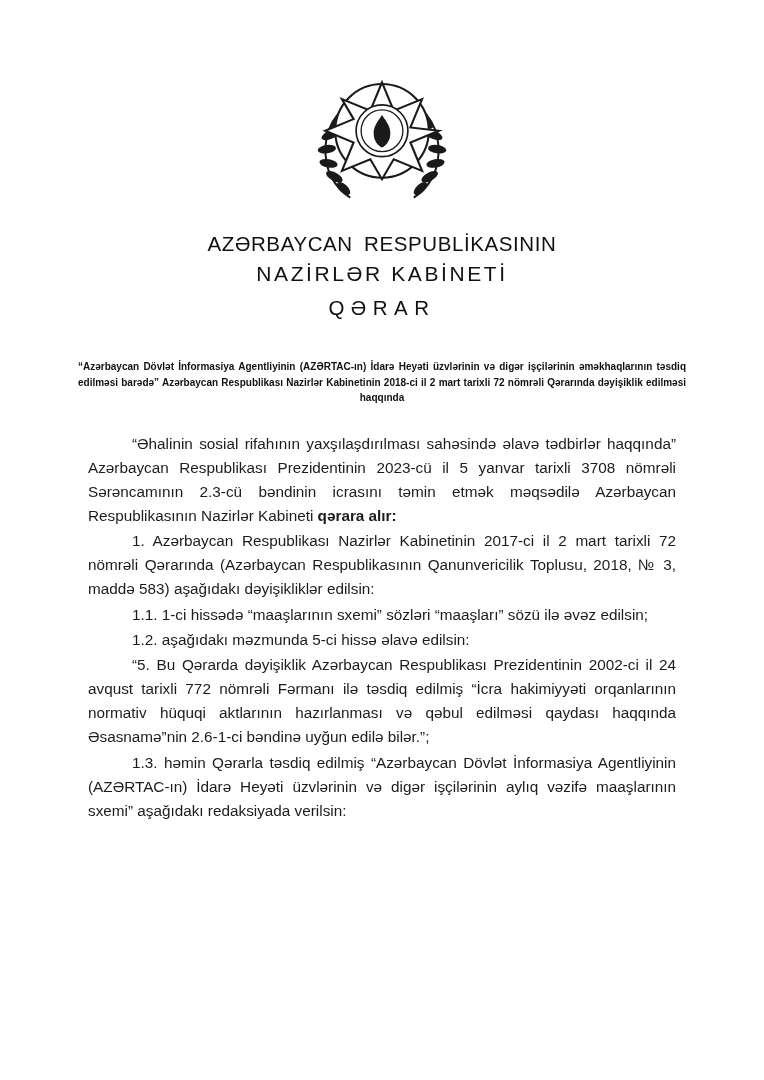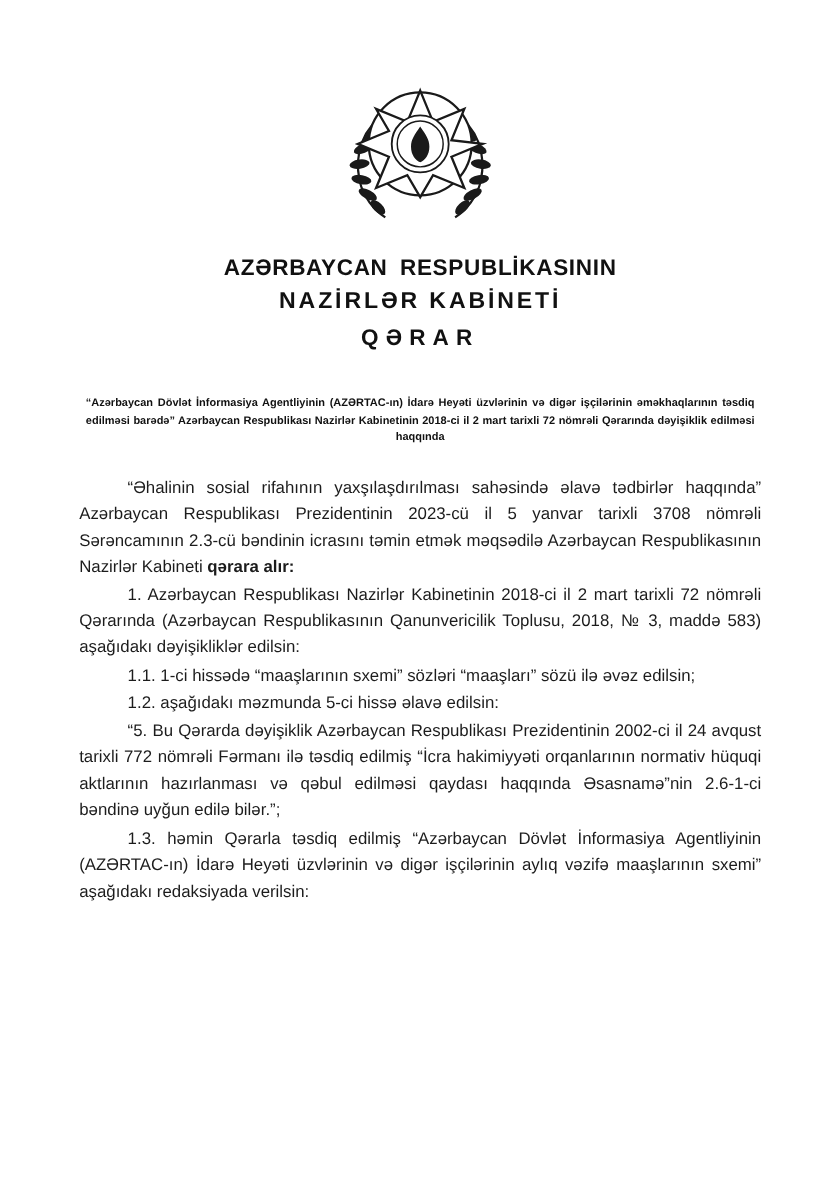--- a/index.html
+++ b/index.html
@@ -33,21 +33,21 @@
   }
   .emblem {
     width: 168px;
     height: 132px;
     display: block;
   }
 
   
   .doc-heading {
     text-align: center;
-    font-weight: bold;
+    font-weight: normal;
     color: #111111;
   }
   .heading-line-1 {
     font-size: 20.5px;
     letter-spacing: 0.6px;
     word-spacing: 5px;
     margin-bottom: 6px;
   }
   .heading-line-2 {
     font-size: 21px;
@@ -70,21 +70,21 @@
     text-align: justify;
     text-align-last: center;
   }
 
   
   .body-text {
     font-size: 15.3px;
     line-height: 1.58;
     color: #1c1c1c;
     text-align: justify;
-    margin: 0;
+    margin: 16px;
   }
   .para {
     margin: 0 0 1px 0;
     text-indent: 44px;
   }
   .bold {
     font-weight: bold;
   }
 </style>
 </head>
@@ -136,21 +136,21 @@
     <div class="heading-line-2">NAZİRLƏR KABİNETİ</div>
     <div class="heading-line-3">QƏRAR</div>
   </div>
 
   <div class="subject">“Azərbaycan Dövlət İnformasiya Agentliyinin (AZƏRTAC-ın) İdarə Heyəti üzvlərinin və digər işçilərinin əməkhaqlarının təsdiq edilməsi barədə” Azərbaycan Respublikası Nazirlər Kabinetinin 2018-ci il 2 mart tarixli 72 nömrəli Qərarında dəyişiklik edilməsi haqqında</div>
 
   <div class="body-text">
 
     <p class="para"><span>“Əhalinin sosial rifahının yaxşılaşdırılması sahəsində əlavə tədbirlər haqqında” Azərbaycan Respublikası Prezidentinin 2023-cü il 5 yanvar tarixli 3708 nömrəli Sərəncamının 2.3-cü bəndinin icrasını təmin etmək məqsədilə Azərbaycan Respublikasının Nazirlər Kabineti </span><span class="bold">qərara alır:</span></p>
 
-    <p class="para">1. Azərbaycan Respublikası Nazirlər Kabinetinin 2018-ci il 2 mart tarixli 72 nömrəli Qərarında (Azərbaycan Respublikasının Qanunvericilik Toplusu, 2018, № 3, maddə 583)  aşağıdakı dəyişikliklər edilsin:</p>
+    <p class="para">1. Azərbaycan Respublikası Nazirlər Kabinetinin 2017-ci il 2 mart tarixli 72 nömrəli Qərarında (Azərbaycan Respublikasının Qanunvericilik Toplusu, 2018, № 3, maddə 583)  aşağıdakı dəyişikliklər edilsin:</p>
 
     <p class="para">1.1. 1-ci hissədə “maaşlarının sxemi” sözləri “maaşları” sözü ilə əvəz edilsin;</p>
 
     <p class="para">1.2. aşağıdakı məzmunda 5-ci hissə əlavə edilsin:</p>
 
     <p class="para">“5. Bu Qərarda dəyişiklik Azərbaycan Respublikası Prezidentinin 2002-ci il 24 avqust tarixli 772 nömrəli Fərmanı ilə təsdiq edilmiş “İcra hakimiyyəti orqanlarının normativ hüquqi aktlarının hazırlanması və qəbul edilməsi qaydası haqqında Əsasnamə”nin 2.6-1-ci bəndinə uyğun edilə bilər.”;</p>
 
     <p class="para">1.3.  həmin Qərarla təsdiq edilmiş “Azərbaycan Dövlət İnformasiya Agentliyinin (AZƏRTAC-ın)  İdarə Heyəti üzvlərinin və digər işçilərinin aylıq vəzifə maaşlarının sxemi” aşağıdakı redaksiyada verilsin:</p>
 
   </div>

